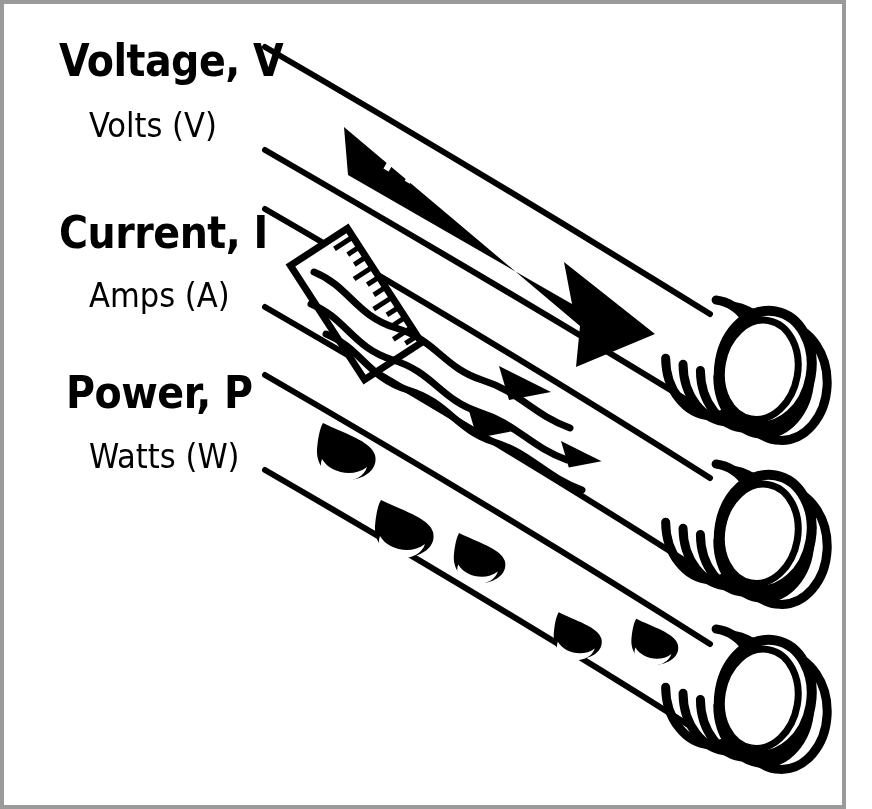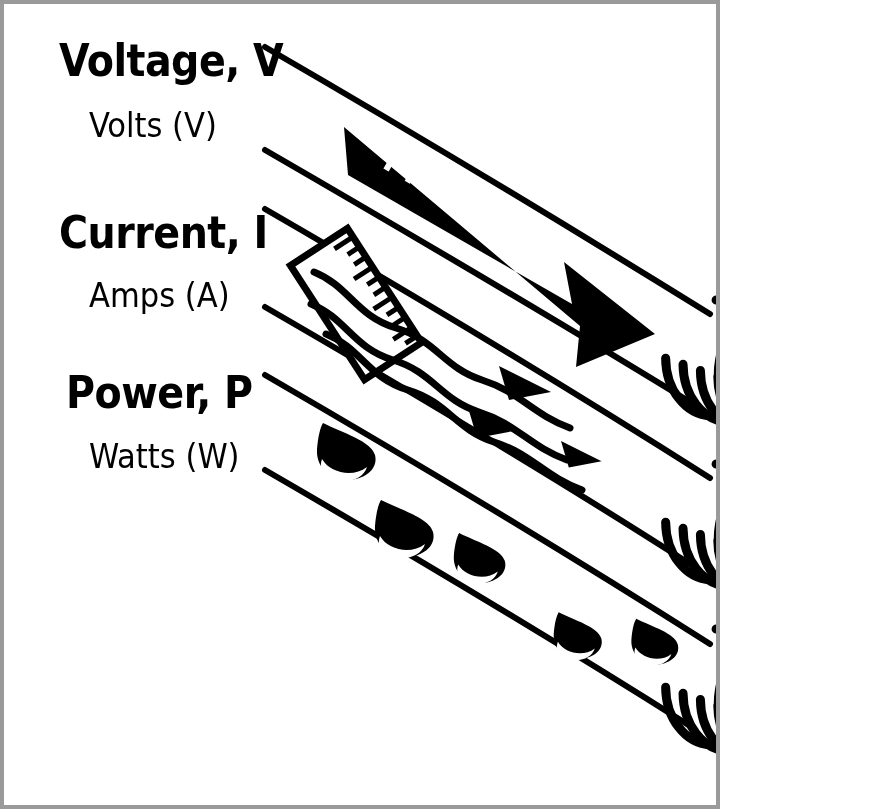--- a/index.html
+++ b/index.html
@@ -6,21 +6,21 @@
   html, body {
     margin: 0;
     padding: 0;
     background: #ffffff;
   }
   body {
     font-family: "Liberation Sans", sans-serif;
   }
   #figure-frame {
     position: relative;
-    width: 720px;
+    width: 846px;
     height: 809px;
     box-sizing: border-box;
     background: #ffffff;
     border: 4px solid #9a9a9a;
     overflow: hidden;
   }
   #diagram-svg {
     position: absolute;
     left: 0;
     top: 0;

